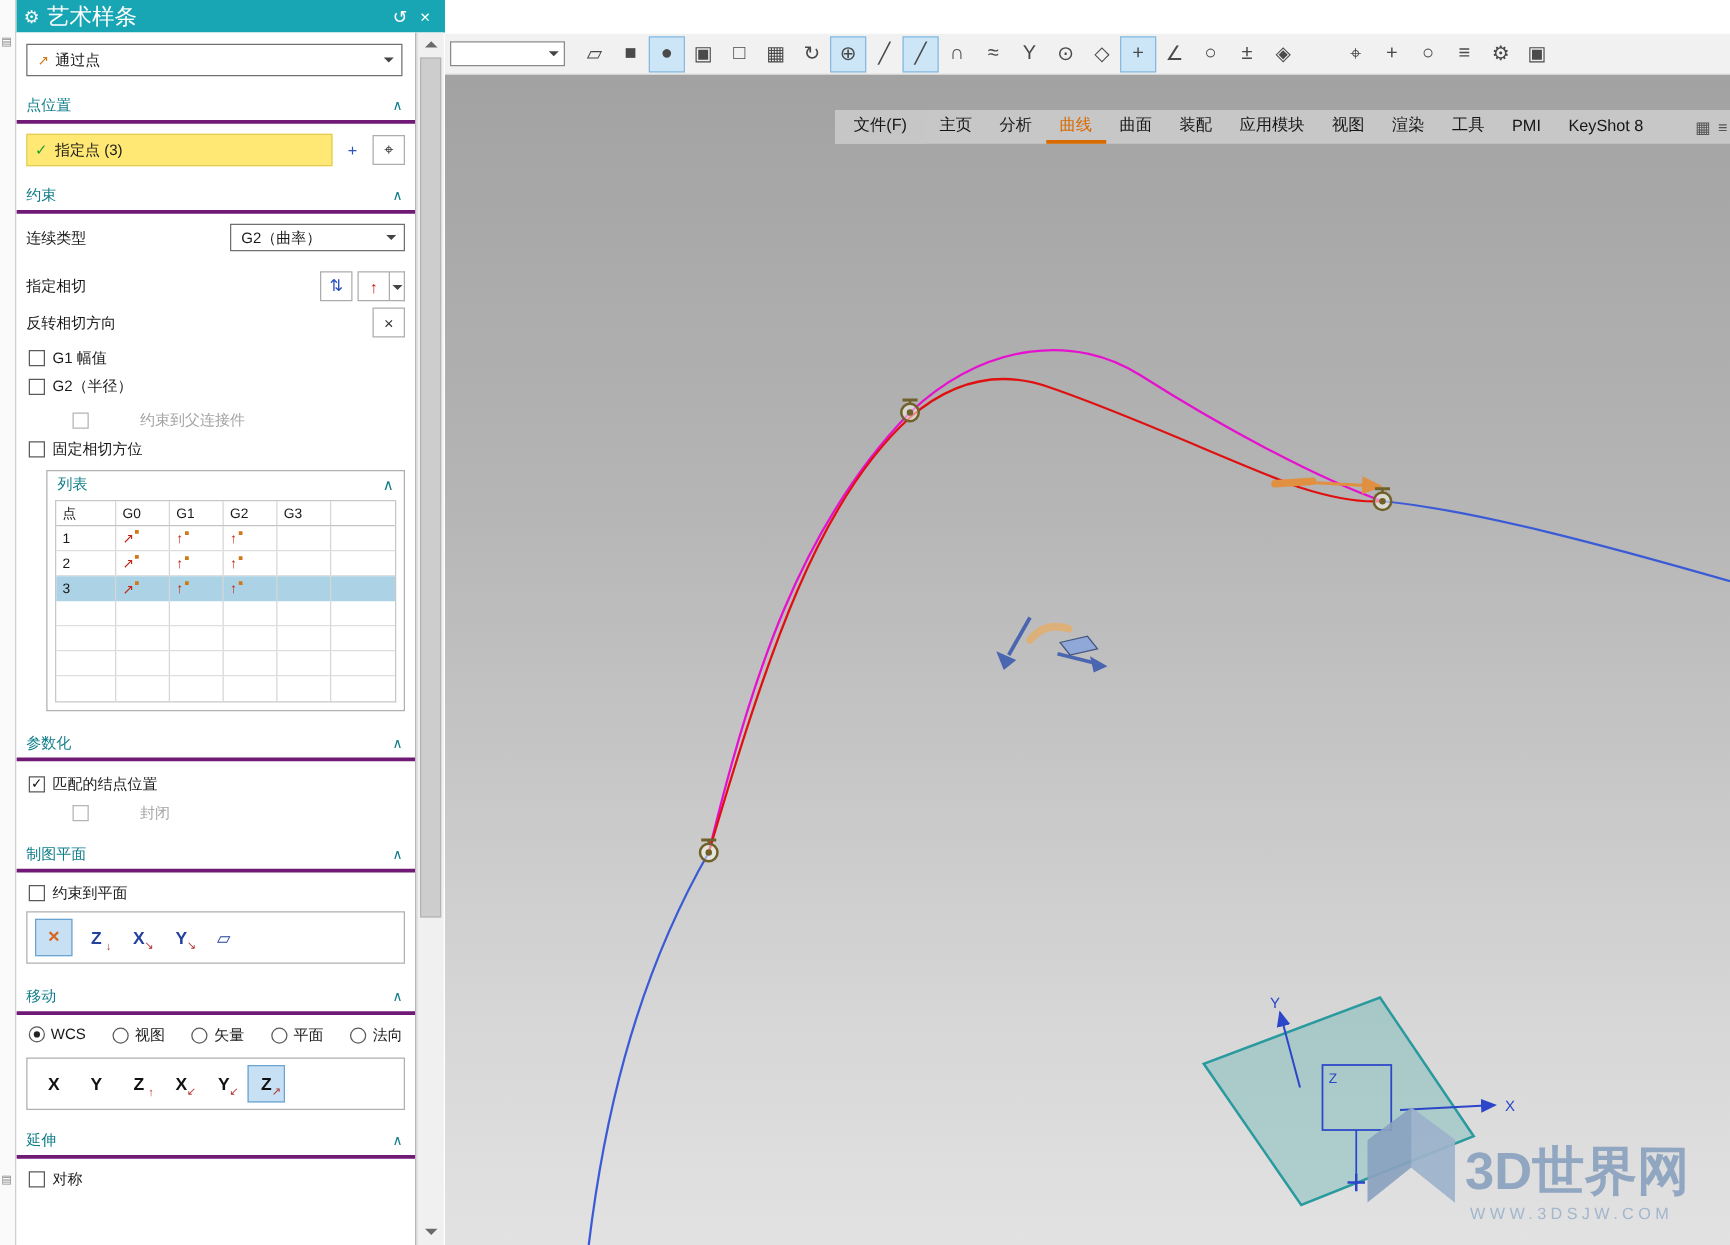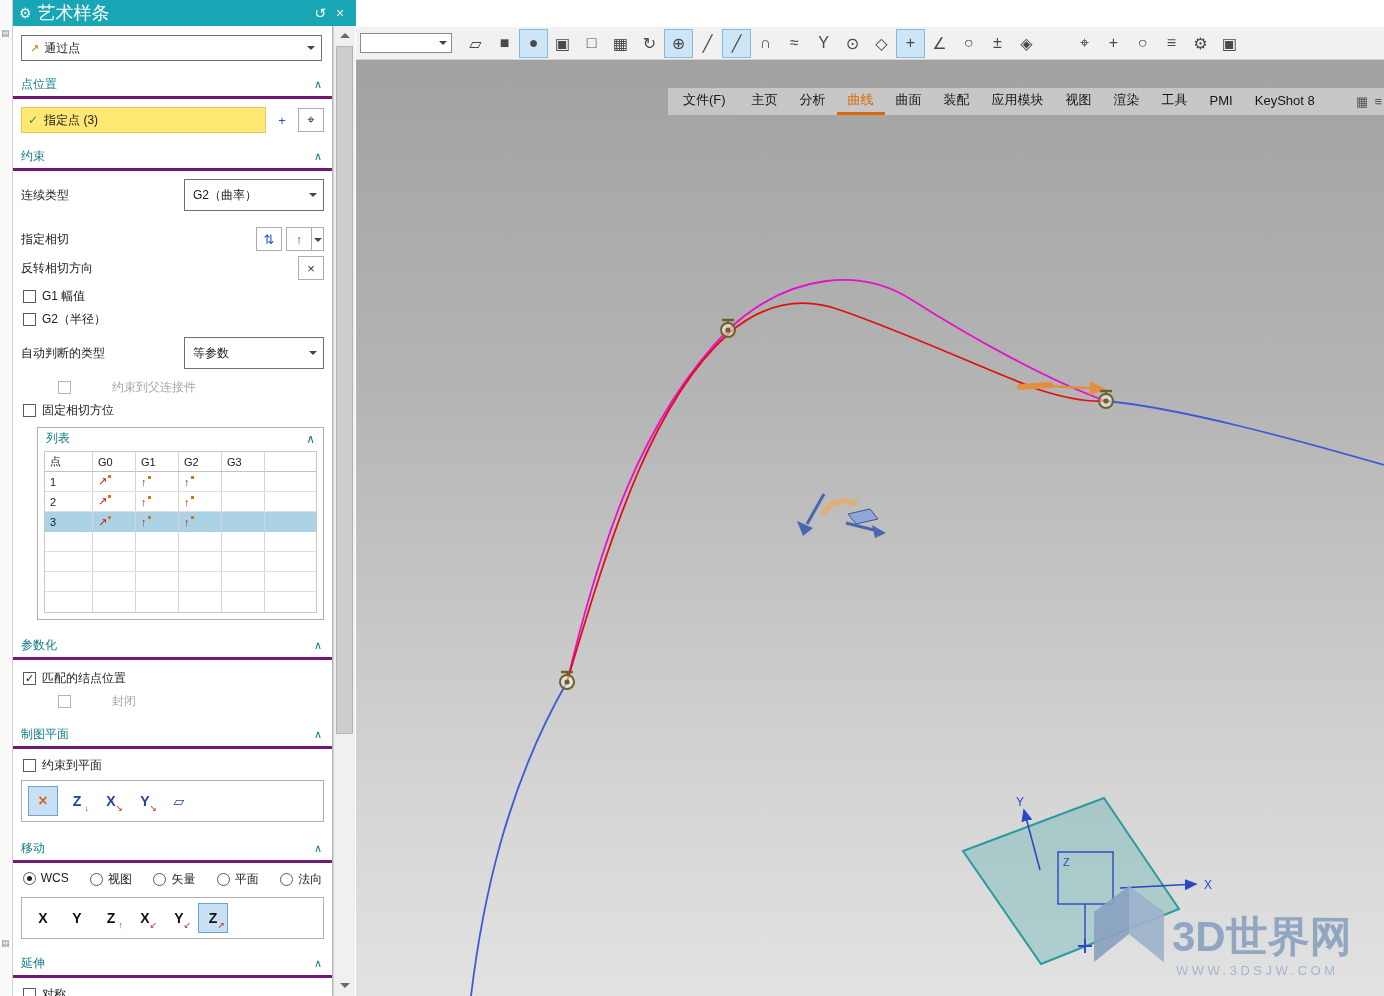--- a/index.html
+++ b/index.html
@@ -14,21 +14,21 @@
   
   .dialog-wrap { position:absolute; left:13px; top:0; width:343px; height:996px; z-index:5; }
   .dlg-titlebar { position:absolute; left:0; top:0; width:343px; height:26px; background:#18a6b4; color:#fff;
     display:flex; align-items:center; padding:0 6px; }
   .dlg-titlebar .t-gear { font-size:14px; margin-right:6px; }
   .dlg-titlebar .t-title { font-size:18px; font-weight:normal; flex:1; }
   .dlg-titlebar .t-btn { width:20px; text-align:center; font-size:14px; cursor:pointer; }
   .dlg-body { position:absolute; left:0; top:26px; width:320px; height:970px; background:#fff; border-right:1px solid #b7b7b7; overflow:hidden; }
 
   .combo { position:relative; height:26px; border:1px solid #707070; background:#fff; display:flex; align-items:center; padding:0 20px 0 8px; }
-  .combo.small { height:32px; }
+  .combo.small { height:22px; }
   .combo::after { content:""; position:absolute; right:6px; top:50%; margin-top:-2px; border:4px solid transparent; border-top-color:#444; }
   .combo .c-ic { color:#d07818; margin-right:5px; font-size:11px; }
 
   .sec-head { display:flex; align-items:center; justify-content:space-between; padding:3px 10px 3px 8px; color:#0e7d8a; border-bottom:3px solid #701a75; }
   .sec-head .chev { color:#0e7d8a; font-size:11px; }
 
   .pad { padding:0 8px;flex-direction:column; }
   .frow { display:flex; align-items:center; }
 
   .specify-row { margin:8px 8px 0 8px; display:flex; align-items:center; gap:3px; }
@@ -185,26 +185,20 @@
 
       <div class="cb-row" style="margin-top:7px">
         <span class="cb"></span>
         <span>G1 幅值</span>
       </div>
       <div class="cb-row" style="margin-top:5px">
         <span class="cb"></span>
         <span>G2（半径）</span>
       </div>
 
-      <div class="lbl-row" style="margin-top:9px">
-        <span class="lbl">自动判断的类型</span>
-        <div class="combo small" style="width:140px">
-          <span>等参数</span>
-        </div>
-      </div>
 
       <div class="cb-row dis" style="margin-top:9px">
         <span class="cb"></span>
         <span>约束到父连接件</span>
       </div>
       <div class="cb-row" style="margin-top:5px">
         <span class="cb"></span>
         <span>固定相切方位</span>
       </div>
 

